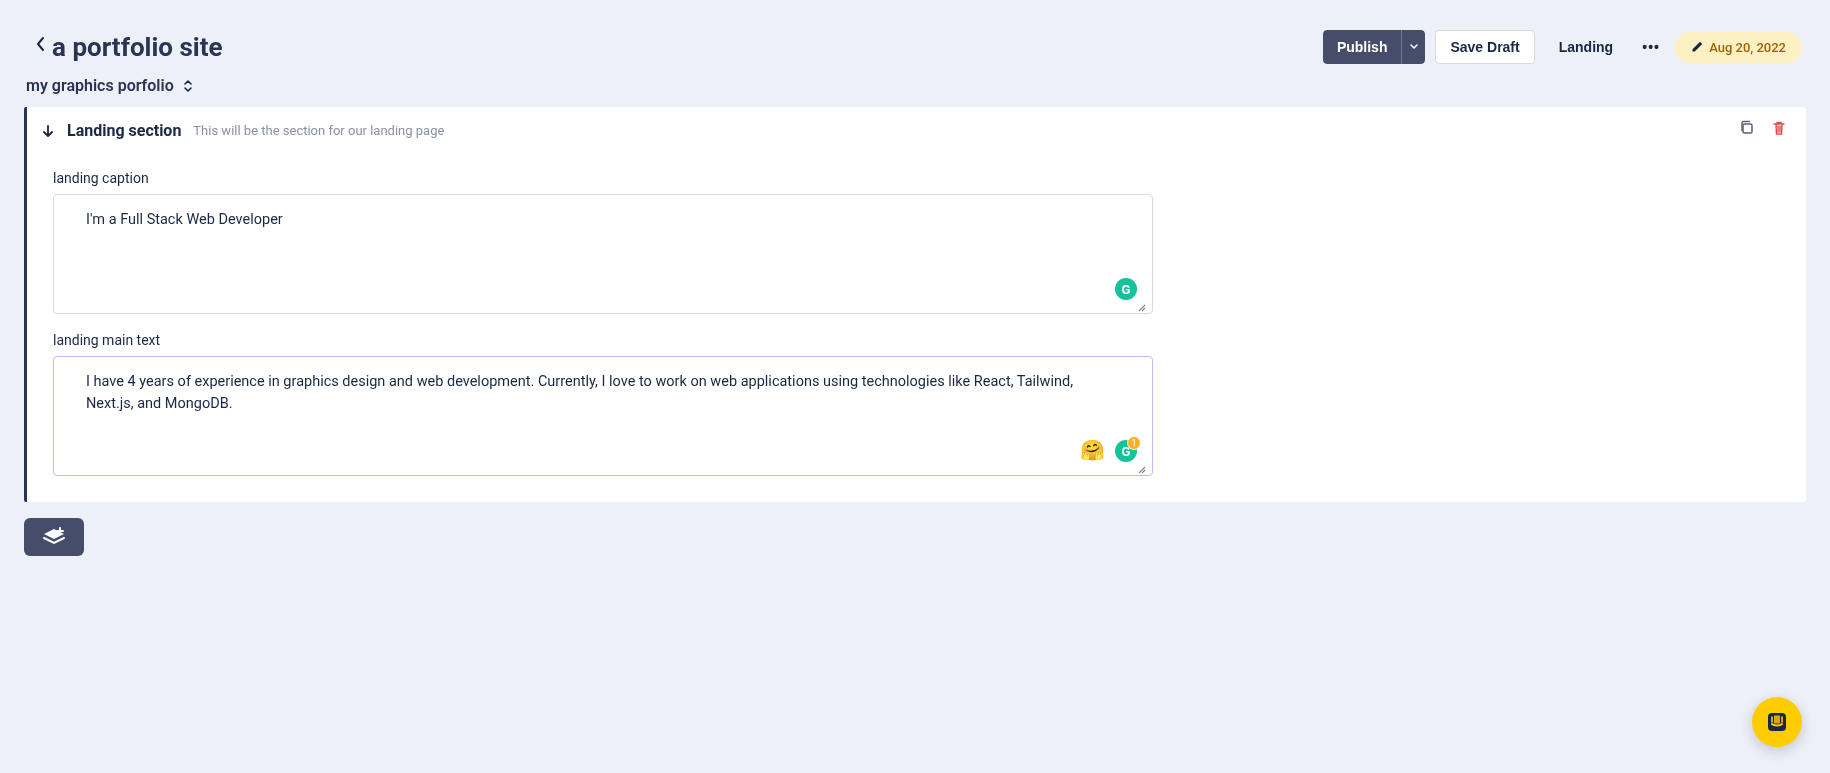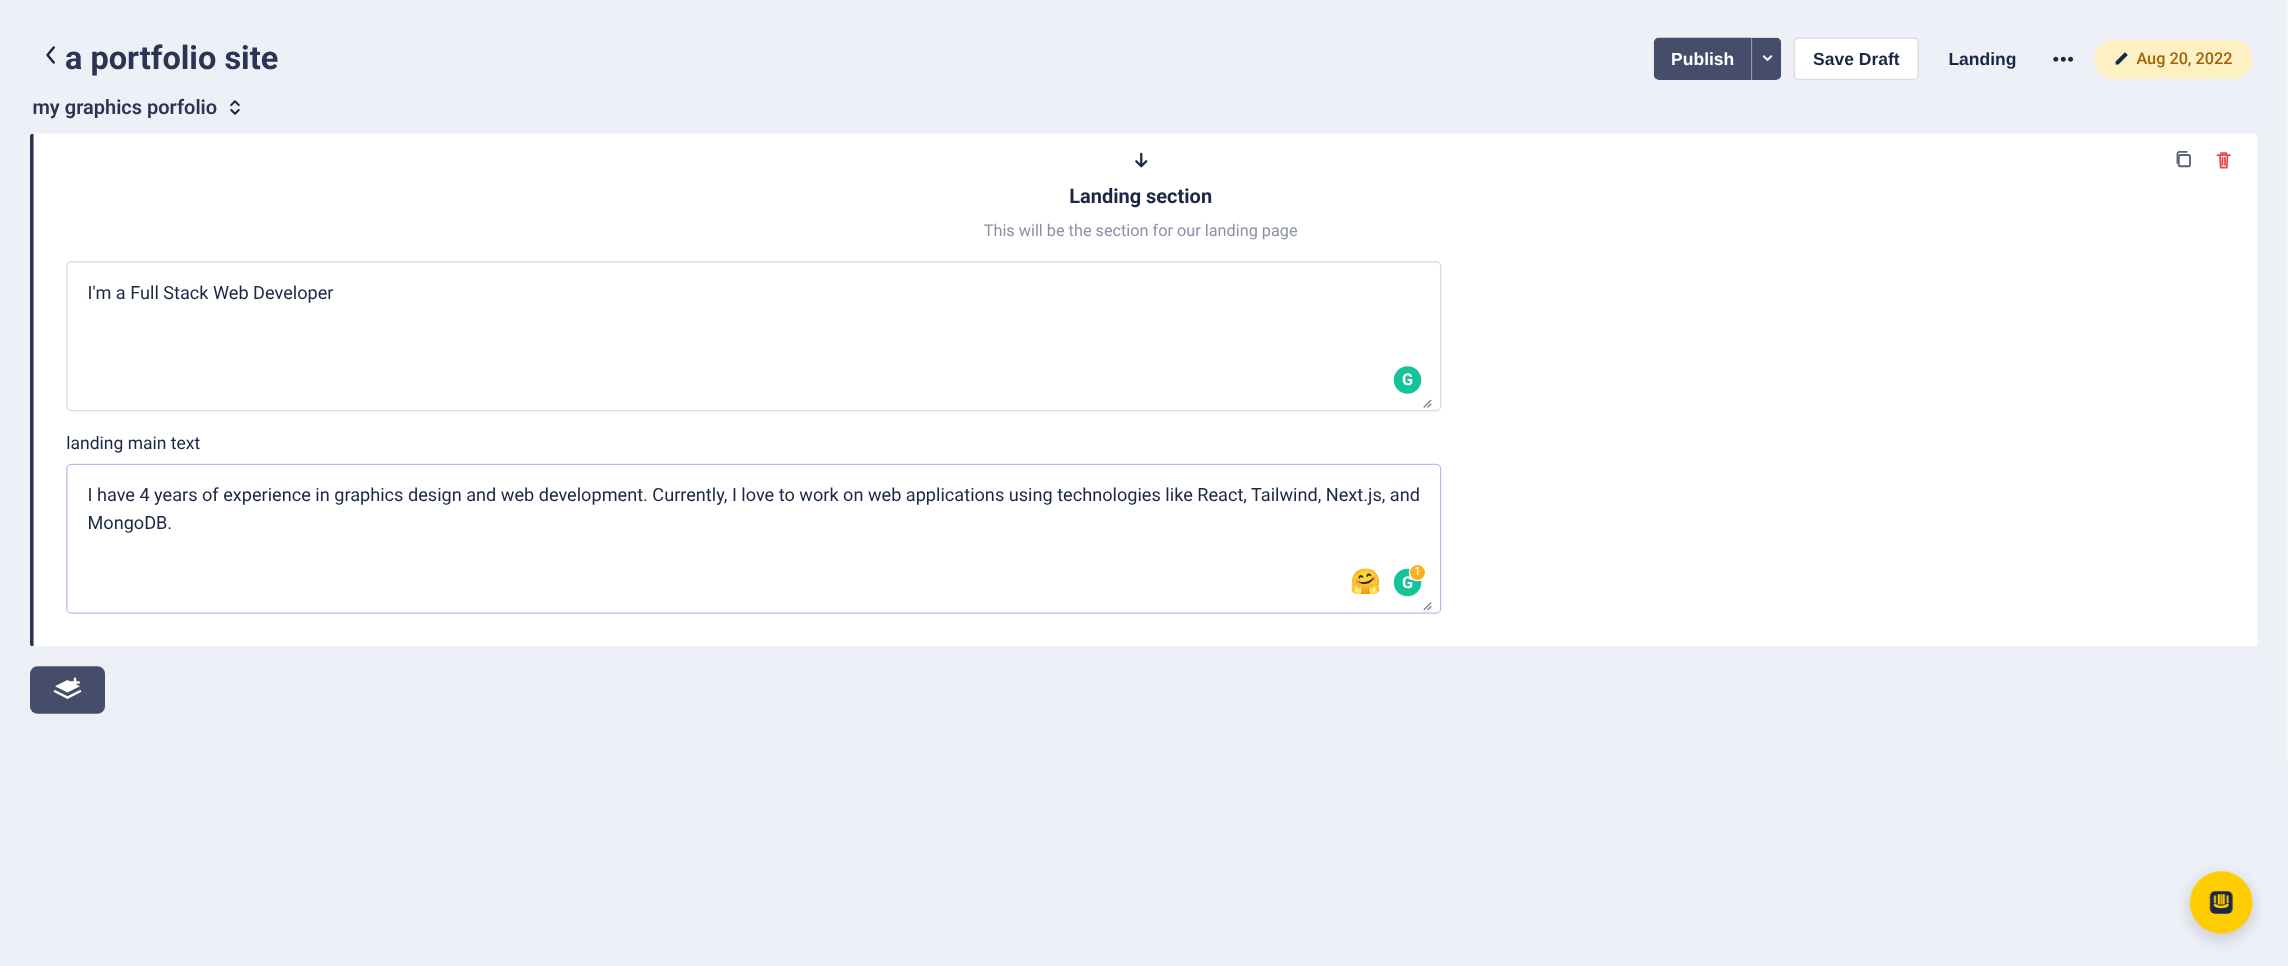--- a/index.html
+++ b/index.html
@@ -123,21 +123,20 @@
       border-left: 3px solid #2b3553;
       border-radius: 2px;
       padding: 14px 22px 22px 14px;
       position: relative;
     }
     .card-header {
       display: flex;
       align-items: center;
       gap: 12px;
       padding-bottom: 10px;
-      flex-direction: column;
     }
     .card-header .arrow {
       color: #2b3553;
       display: inline-flex;
     }
     .card-header .section-title {
       font-size: 16px;
       font-weight: 700;
       color: #1a2844;
     }
@@ -171,21 +170,21 @@
       display: block;
     }
     .textarea-wrap {
       position: relative;
       width: 1100px;
     }
     .textarea {
       width: 100%;
       border: 1px solid #d6dae6;
       border-radius: 4px;
-      padding: 14px 16px;
+      padding: 14px 32px;
       font-size: 14.5px;
       color: #1a2844;
       resize: none;
       font-family: inherit;
       line-height: 1.5;
       background: #fff;
     }
     .ta1 { height: 120px; }
     .ta2 { height: 120px; border: 1px solid #bfb9ef !important; }
 
@@ -317,20 +316,21 @@
         </svg>
       </div>
       <div class="icon-btn">
         <svg width="16" height="16" viewBox="0 0 16 16">
           <path d="M3 4 H13 M6 4 V2.5 H10 V4 M5 4 L5.5 14 H10.5 L11 4 M7 6 V12 M9 6 V12" stroke="#e14b4b" stroke-width="1.4" fill="none" stroke-linecap="round"></path>
         </svg>
       </div>
     </div>
 
     <div class="field-group">
+      <label class="field-label">landing caption</label>
       <div class="textarea-wrap">
         <textarea class="textarea ta1" style="">I'm a Full Stack Web Developer</textarea>
         <div class="widget-grammarly">G</div>
         <div class="widget-pin">
           <svg width="10" height="10" viewBox="0 0 10 10">
               <path d="M2 8 L8 2 M5 8 L8 5" stroke="#888" stroke-width="1.2"></path>
             </svg>
         </div>
       </div>
 

